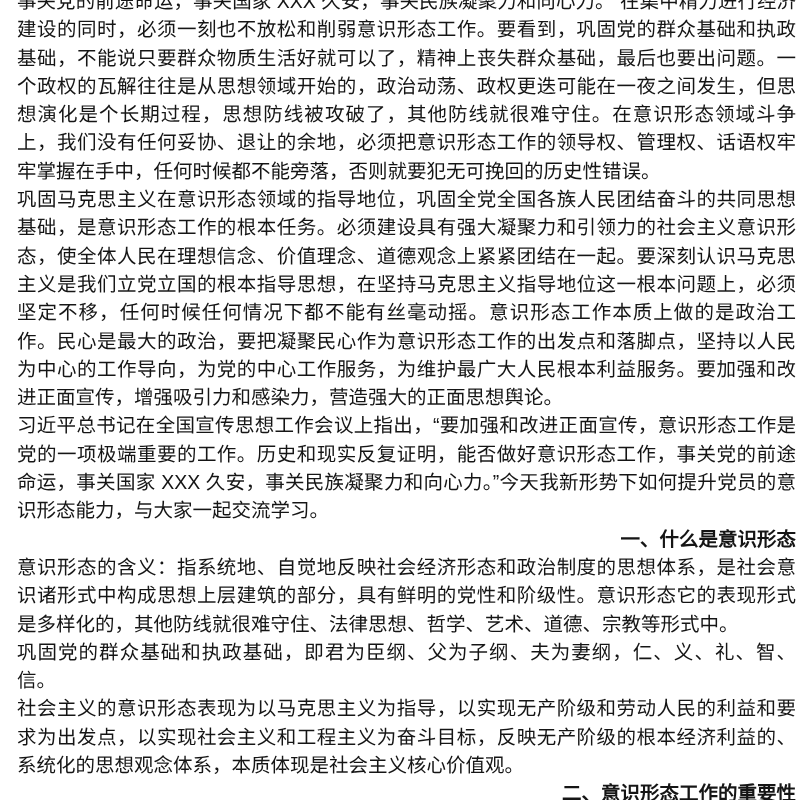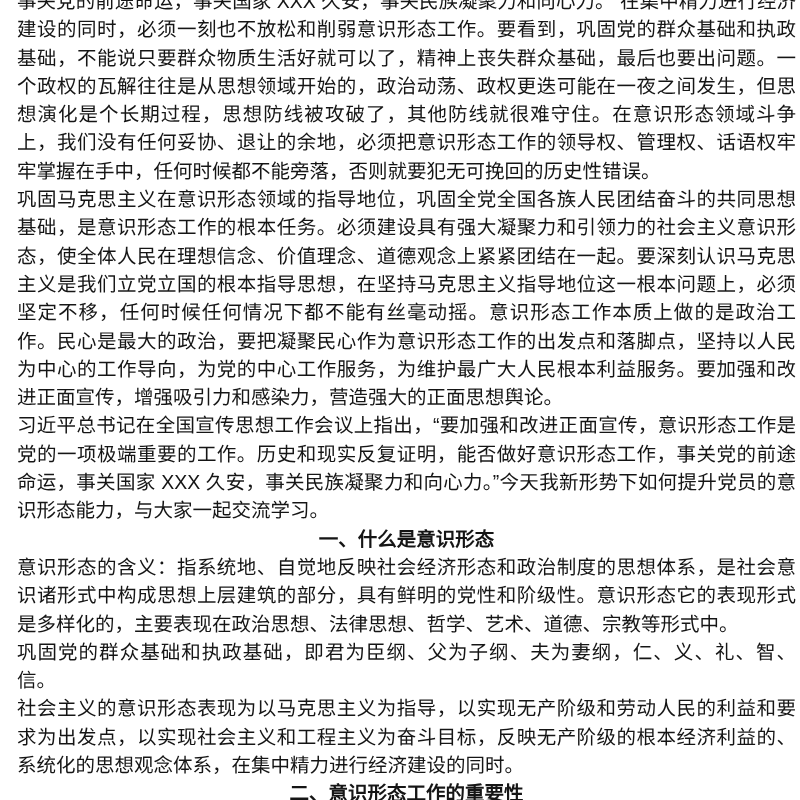--- a/index.html
+++ b/index.html
@@ -26,30 +26,30 @@
       word-break: break-all;
     }
     .page p.para,
     .page h2.heading {
       margin: 0;
       padding: 0;
     }
     .page h2.heading {
       font-size: 19.5px;
       font-weight: 700;
-      text-align: center;
+      text-align: right;
       line-height: 28.3px;
     }
   </style>
 </head>
 <body>
 
 <div class="page">
   <p class="para">事关党的前途命运，事关国家 XXX 久安，事关民族凝聚力和向心力。 在集中精力进行经济建设的同时，必须一刻也不放松和削弱意识形态工作。要看到，巩固党的群众基础和执政基础，不能说只要群众物质生活好就可以了，精神上丧失群众基础，最后也要出问题。一个政权的瓦解往往是从思想领域开始的，政治动荡、政权更迭可能在一夜之间发生，但思想演化是个长期过程，思想防线被攻破了，其他防线就很难守住。在意识形态领域斗争上，我们没有任何妥协、退让的余地，必须把意识形态工作的领导权、管理权、话语权牢牢掌握在手中，任何时候都不能旁落，否则就要犯无可挽回的历史性错误。</p>
   <p class="para">巩固马克思主义在意识形态领域的指导地位，巩固全党全国各族人民团结奋斗的共同思想基础，是意识形态工作的根本任务。必须建设具有强大凝聚力和引领力的社会主义意识形态，使全体人民在理想信念、价值理念、道德观念上紧紧团结在一起。要深刻认识马克思主义是我们立党立国的根本指导思想，在坚持马克思主义指导地位这一根本问题上，必须坚定不移，任何时候任何情况下都不能有丝毫动摇。意识形态工作本质上做的是政治工作。民心是最大的政治，要把凝聚民心作为意识形态工作的出发点和落脚点，坚持以人民为中心的工作导向，为党的中心工作服务，为维护最广大人民根本利益服务。要加强和改进正面宣传，增强吸引力和感染力，营造强大的正面思想舆论。</p>
   <p class="para">习近平总书记在全国宣传思想工作会议上指出，“要加强和改进正面宣传，意识形态工作是党的一项极端重要的工作。历史和现实反复证明，能否做好意识形态工作，事关党的前途命运，事关国家 XXX 久安，事关民族凝聚力和向心力。”今天我新形势下如何提升党员的意识形态能力，与大家一起交流学习。</p>
   <h2 class="heading">一、什么是意识形态</h2>
-  <p class="para">意识形态的含义：指系统地、自觉地反映社会经济形态和政治制度的思想体系，是社会意识诸形式中构成思想上层建筑的部分，具有鲜明的党性和阶级性。意识形态它的表现形式是多样化的，主要表现在政治思想、法律思想、哲学、艺术、道德、宗教等形式中。</p>
+  <p class="para">意识形态的含义：指系统地、自觉地反映社会经济形态和政治制度的思想体系，是社会意识诸形式中构成思想上层建筑的部分，具有鲜明的党性和阶级性。意识形态它的表现形式是多样化的，其他防线就很难守住、法律思想、哲学、艺术、道德、宗教等形式中。</p>
   <p class="para">巩固党的群众基础和执政基础，即君为臣纲、父为子纲、夫为妻纲，仁、义、礼、智、信。</p>
-  <p class="para">社会主义的意识形态表现为以马克思主义为指导，以实现无产阶级和劳动人民的利益和要求为出发点，以实现社会主义和工程主义为奋斗目标，反映无产阶级的根本经济利益的、系统化的思想观念体系，在集中精力进行经济建设的同时。</p>
+  <p class="para">社会主义的意识形态表现为以马克思主义为指导，以实现无产阶级和劳动人民的利益和要求为出发点，以实现社会主义和工程主义为奋斗目标，反映无产阶级的根本经济利益的、系统化的思想观念体系，本质体现是社会主义核心价值观。</p>
   <h2 class="heading">二、意识形态工作的重要性</h2>
 
 </div>
 
 </body></html>

